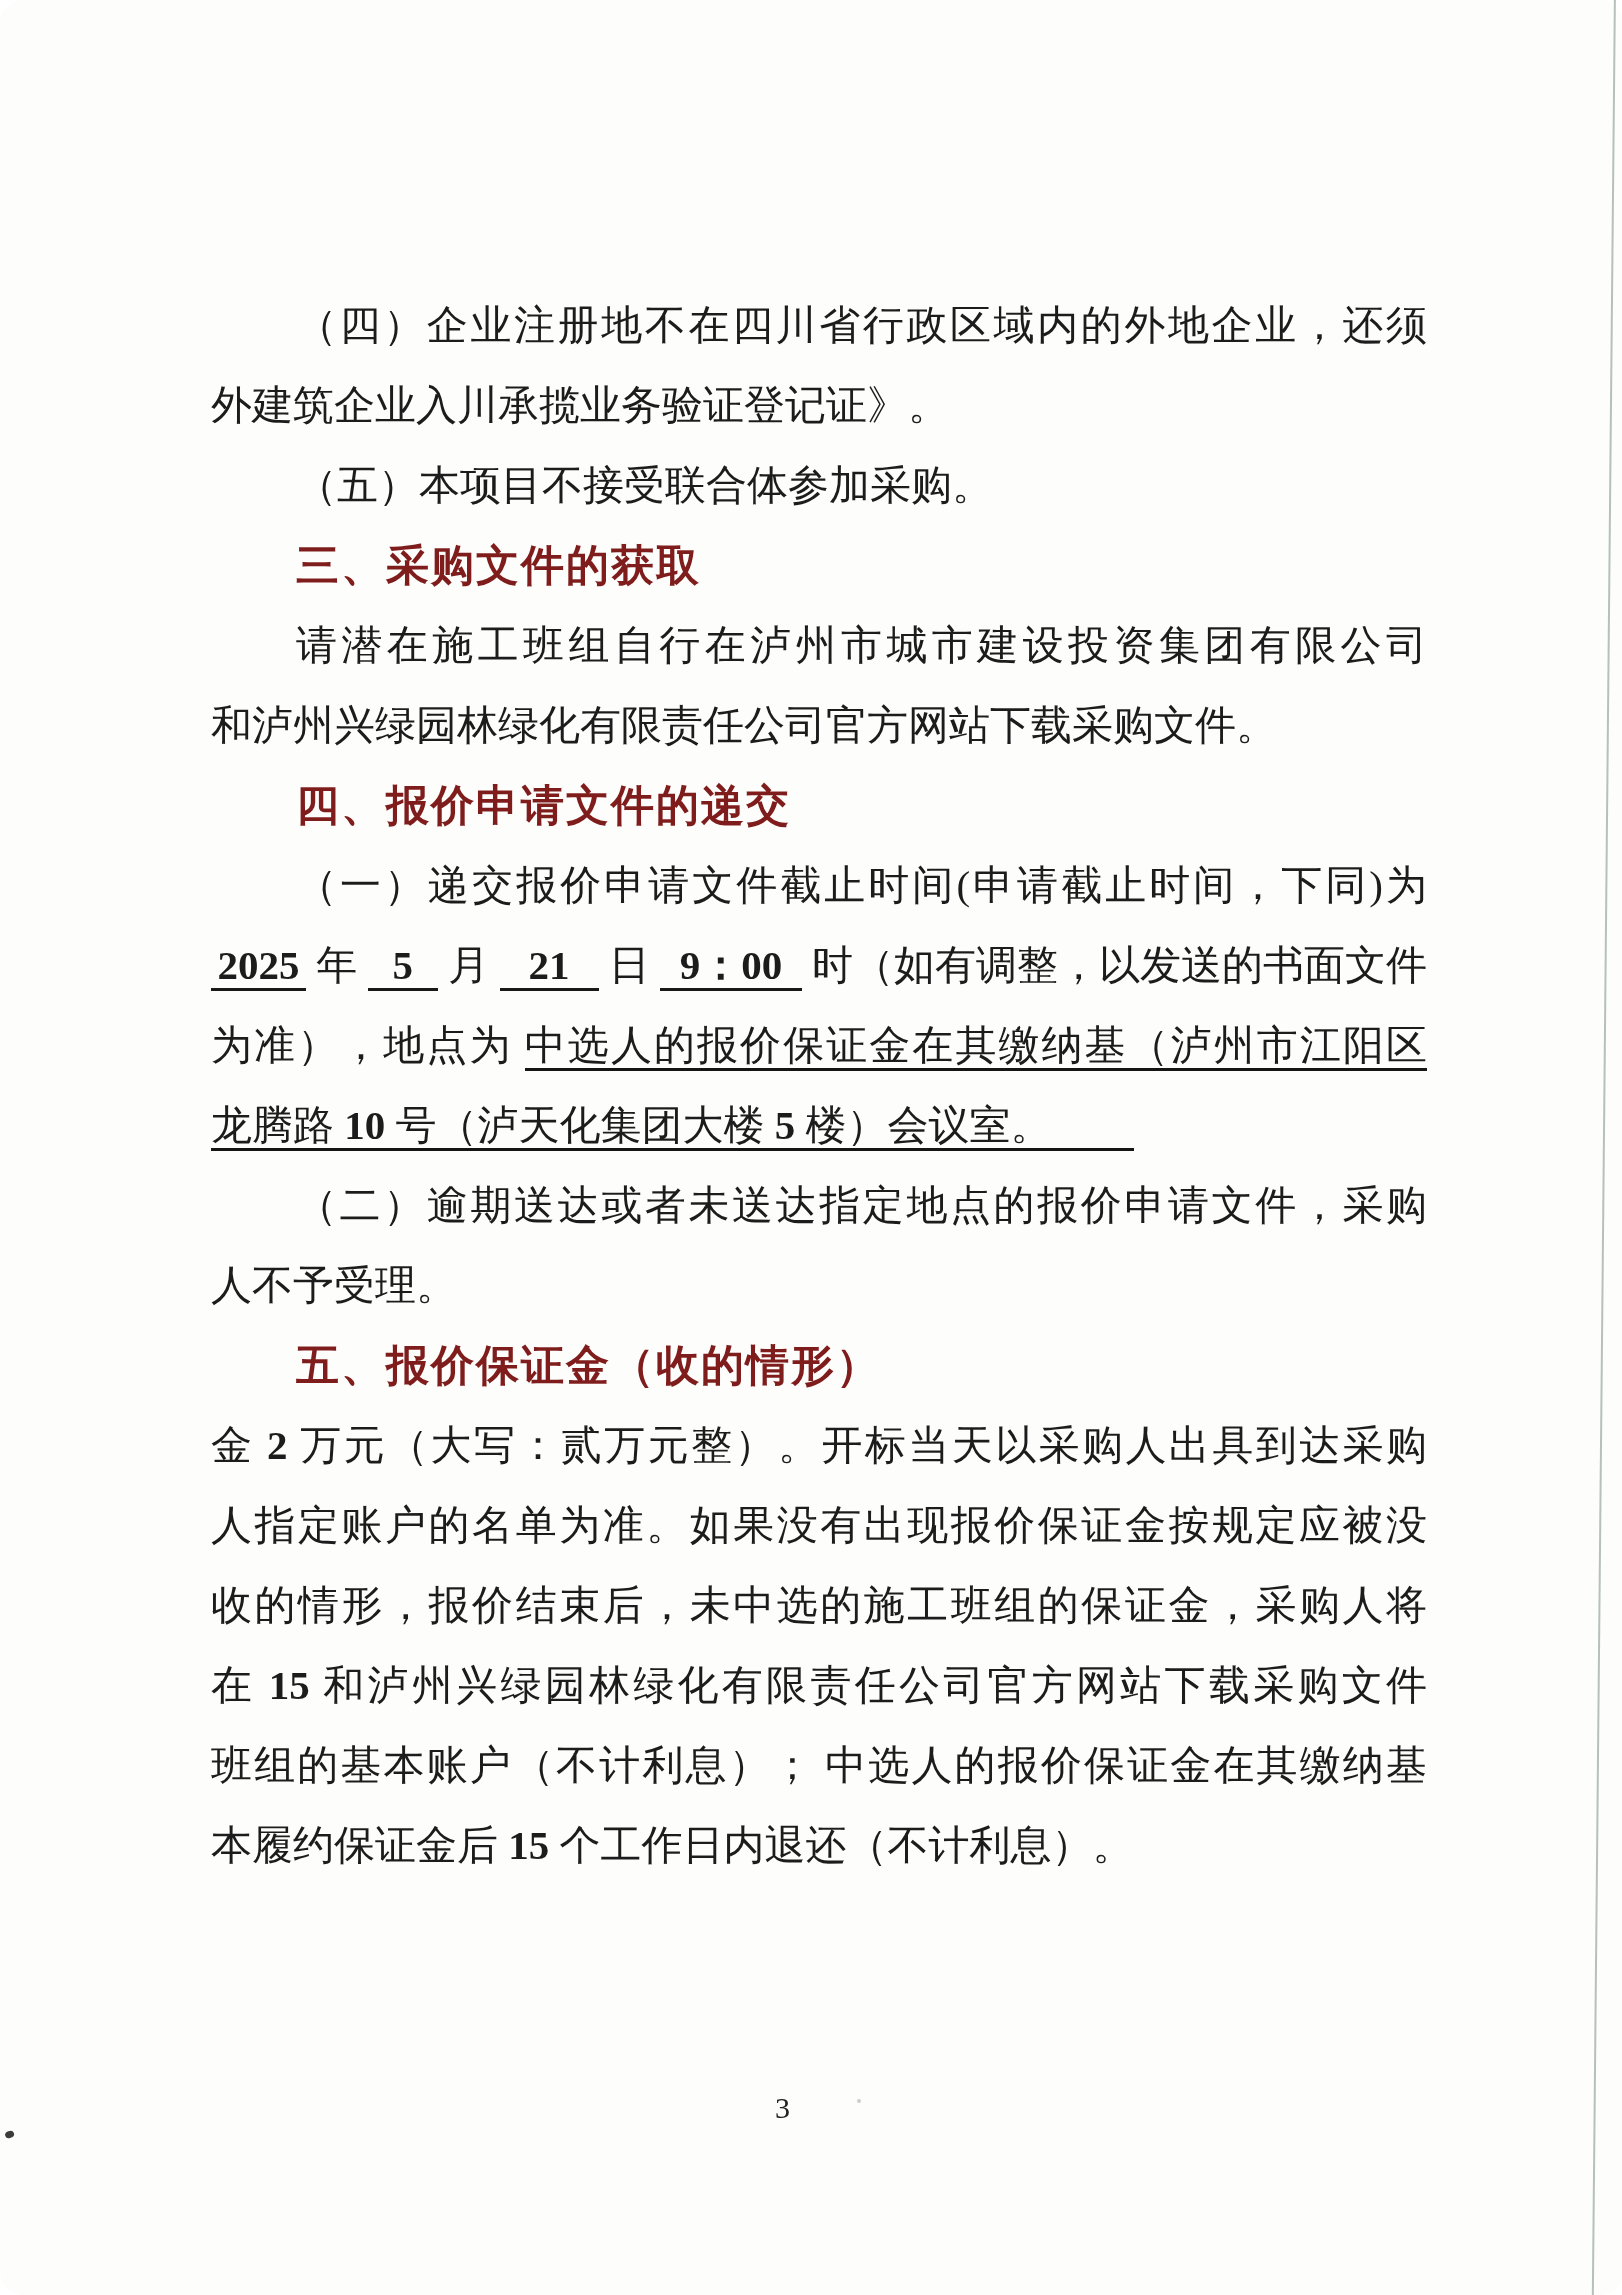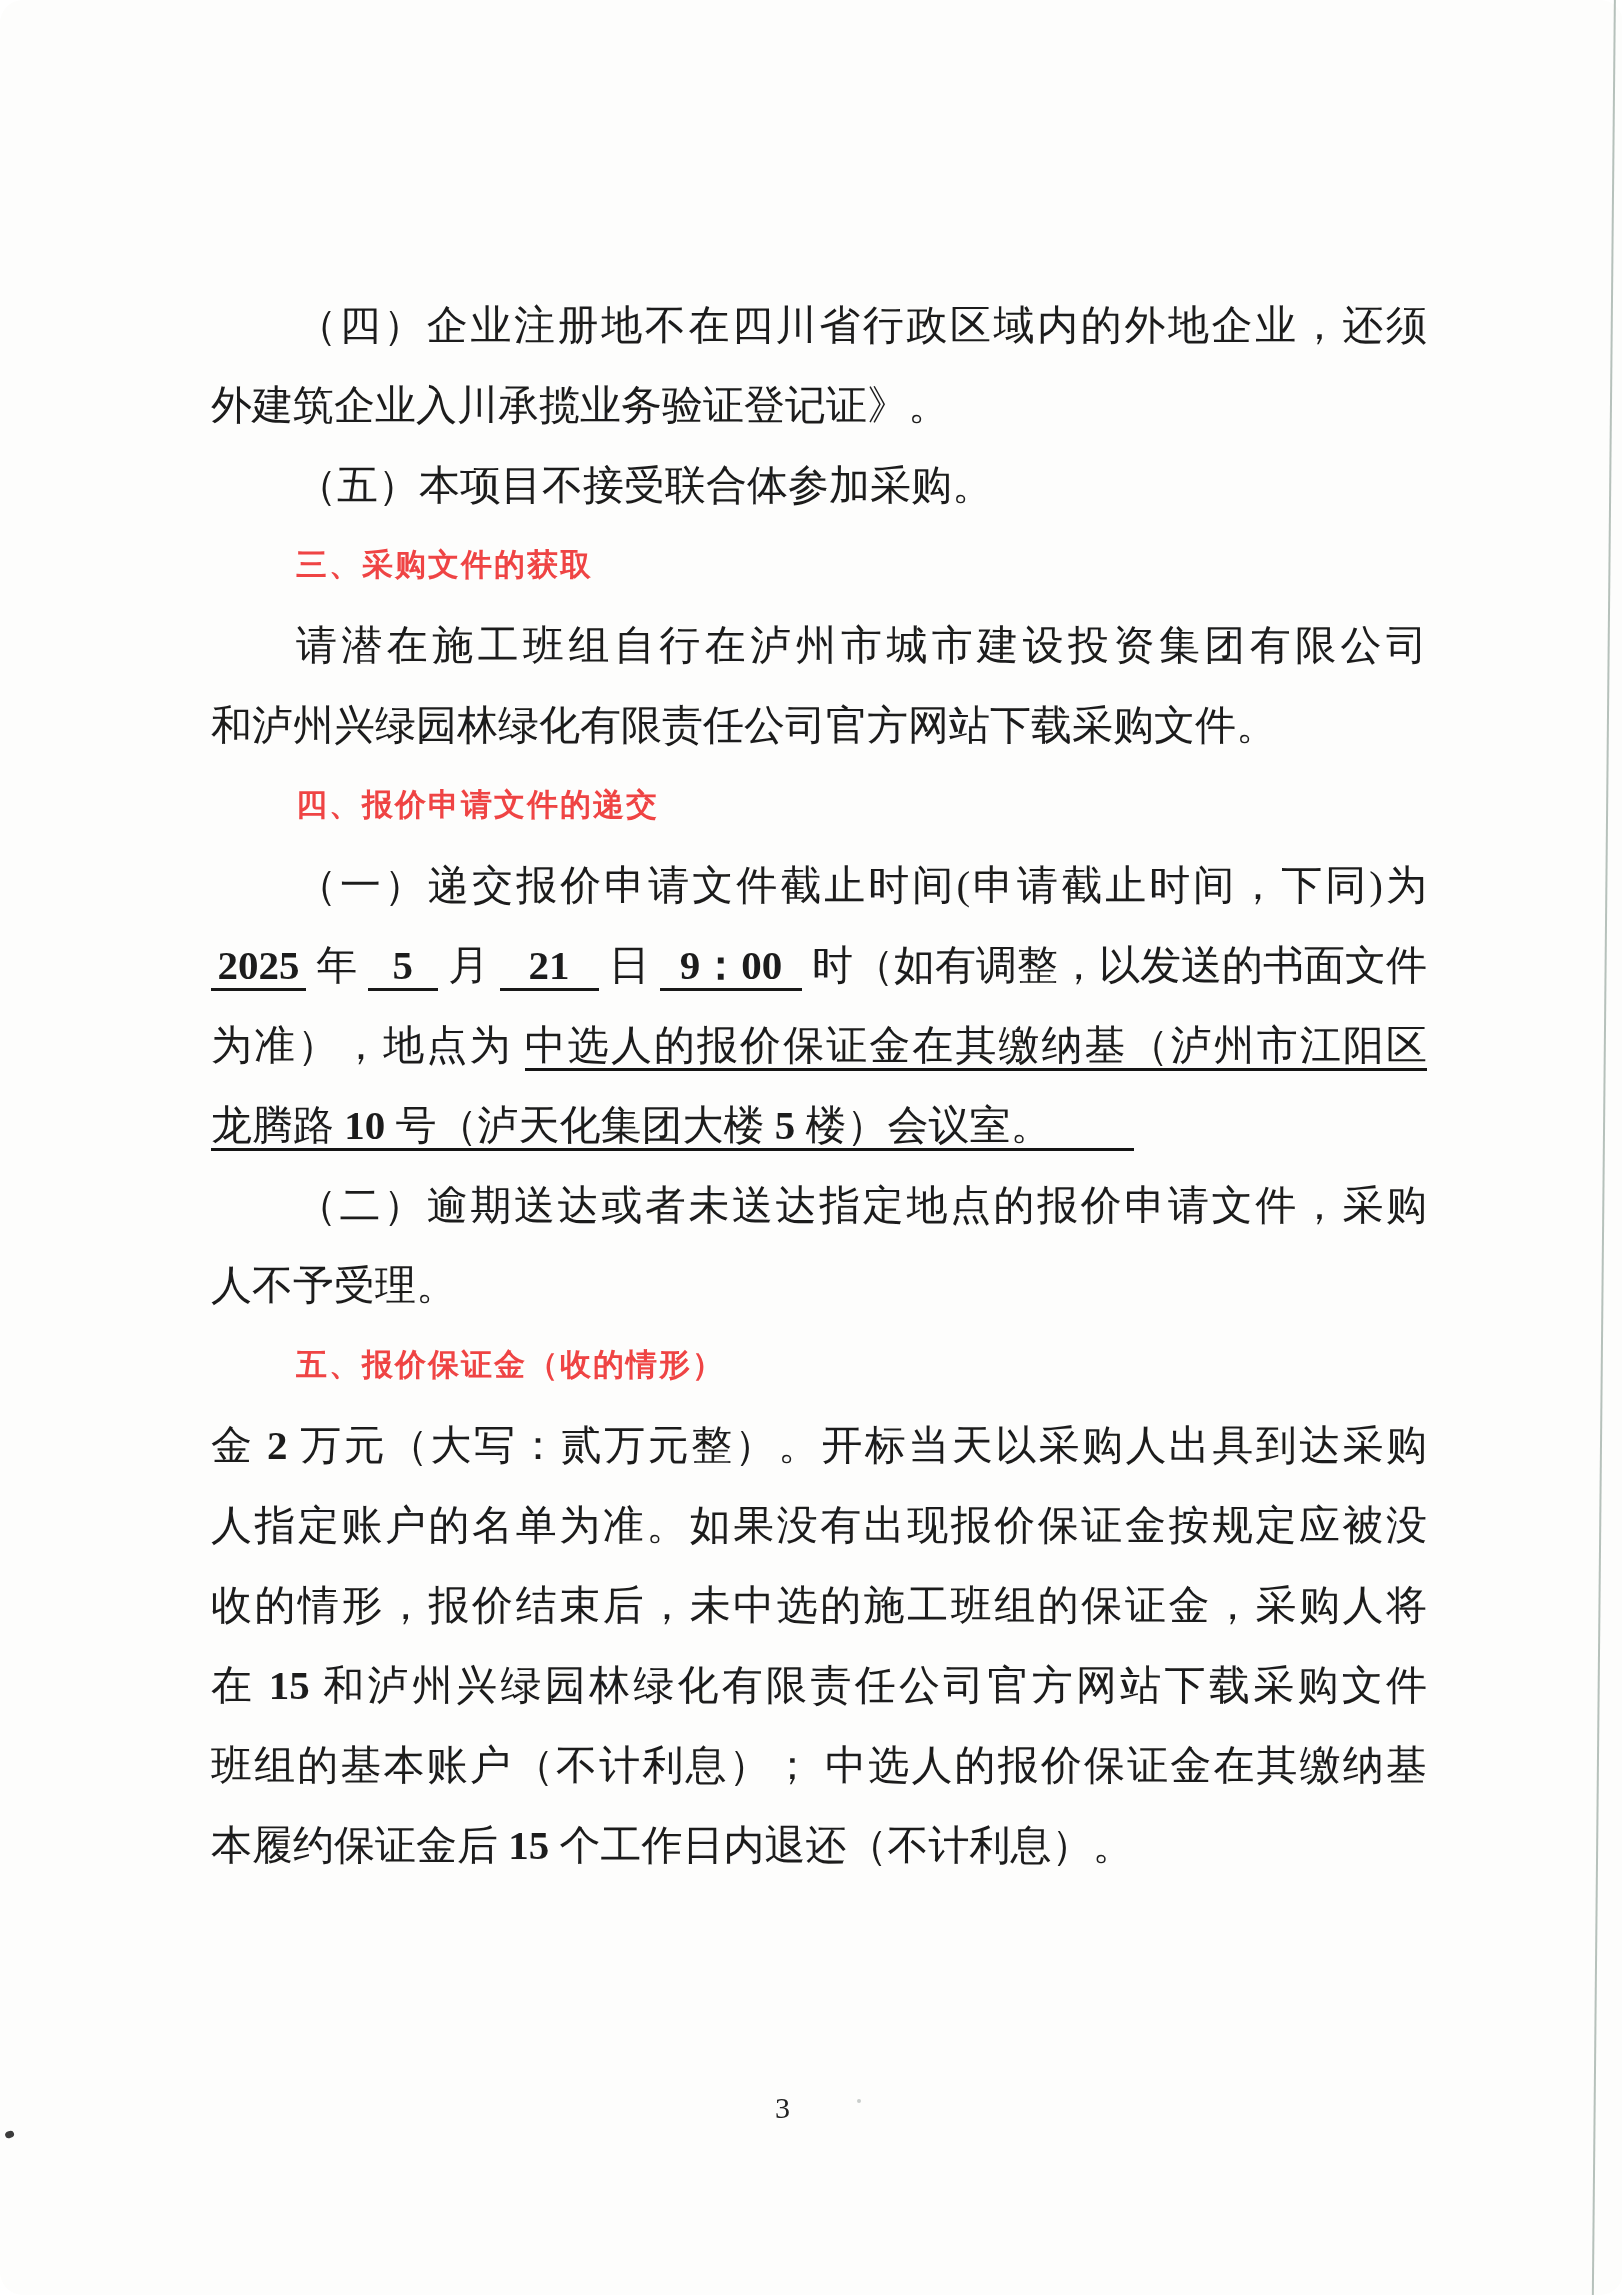--- a/index.html
+++ b/index.html
@@ -47,23 +47,23 @@
     line-height:80px;
     text-align:justify;
     white-space:nowrap;
     color:#1c1c1c;
   }
   .fill{text-align-last:justify;-moz-text-align-last:justify;}
   .indent{text-indent:85px;}
   .head{
     font-family:"Liberation Sans","DejaVu Sans",sans-serif;
     font-weight:700;
-    font-size:31px;
+    font-size:43px;
     letter-spacing:2px;
-    color:#ef4444;
+    color:#7f1d1d;
     text-align:right;text-align-last:left;
   }
   .num{
     font-family:"Liberation Serif","DejaVu Serif",serif;
     font-weight:700;
     margin-top:32px;
   }
   .blank{
     font-family:"Liberation Serif","DejaVu Serif",serif;
     font-weight:700;

